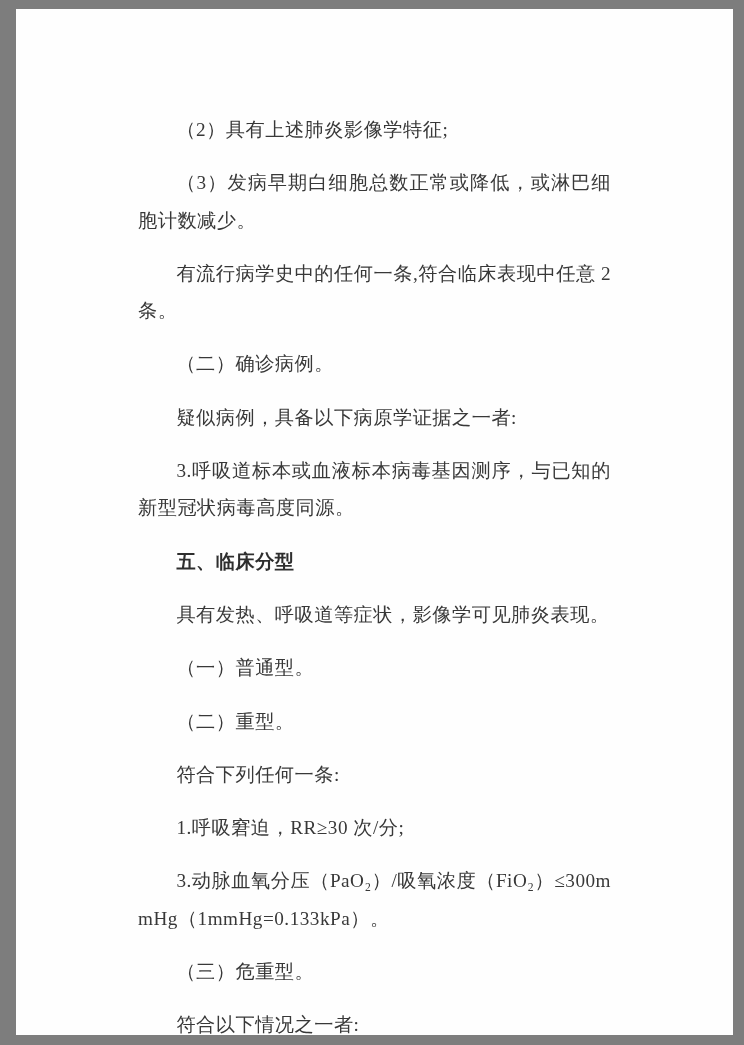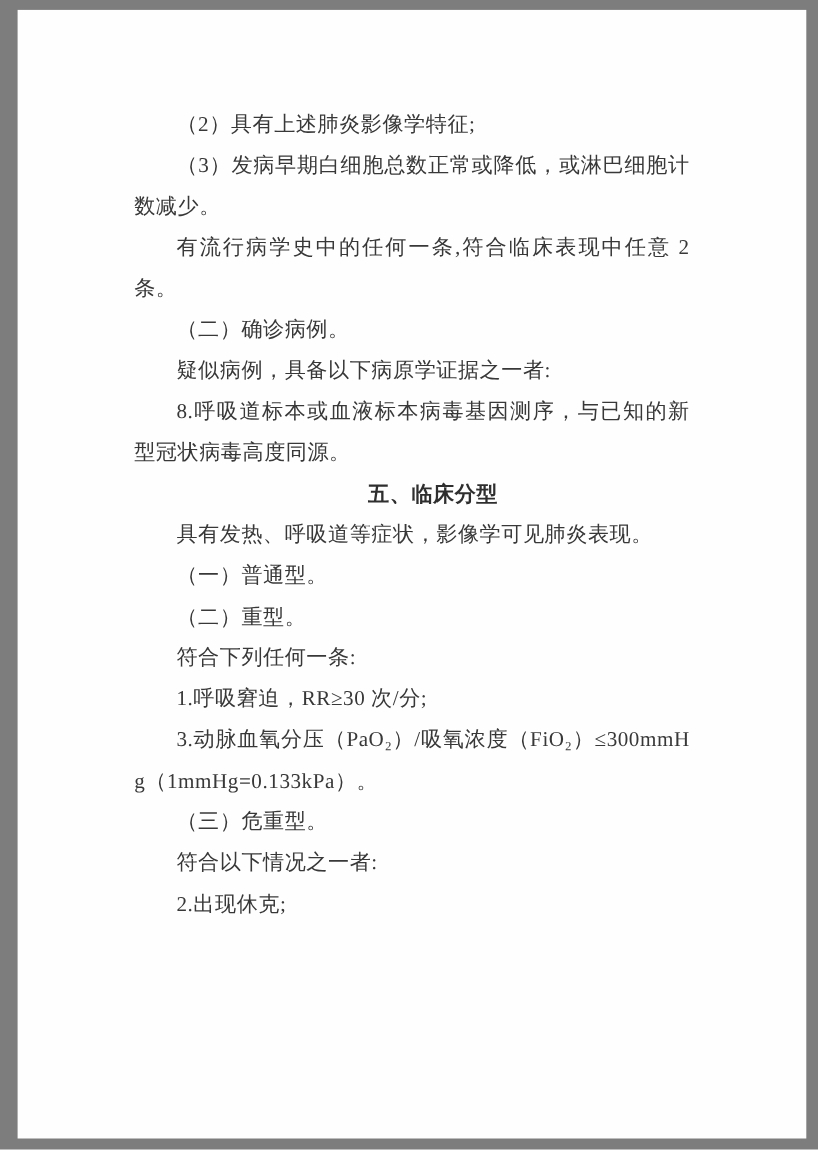--- a/index.html
+++ b/index.html
@@ -22,47 +22,47 @@
     height: 1026px;
     background: #fefefe;
   }
   .content {
     position: absolute;
     left: 106px;
     top: 86px;
     width: 505px;
   }
   .para {
-    margin: 0;
+    margin: 16px;
     font-size: 19.2px;
     line-height: 37.3px;
     color: #383838;
     text-indent: 2em;
     text-align: justify;
     letter-spacing: 0.5px;
     word-break: break-all;
   }
   .para.heading {
     font-family: "Liberation Sans", "DejaVu Sans", sans-serif;
     font-weight: 700;
     color: #2e2e2e;
-    text-align: center;
+    text-align: left;
   }
 </style>
 </head>
 <body>
 
 <div class="paper">
   <div class="content">
     <p class="para">（2）具有上述肺炎影像学特征;</p>
     <p class="para">（3）发病早期白细胞总数正常或降低，或淋巴细胞计数减少。</p>
     <p class="para">有流行病学史中的任何一条,符合临床表现中任意 2 条。</p>
     <p class="para">（二）确诊病例。</p>
     <p class="para">疑似病例，具备以下病原学证据之一者:</p>
-    <p class="para">8.呼吸道标本或血液标本病毒基因测序，与已知的新型冠状病毒高度同源。</p>
+    <p class="para">3.呼吸道标本或血液标本病毒基因测序，与已知的新型冠状病毒高度同源。</p>
     <p class="para heading">五、临床分型</p>
     <p class="para">具有发热、呼吸道等症状，影像学可见肺炎表现。</p>
     <p class="para">（一）普通型。</p>
     <p class="para">（二）重型。</p>
     <p class="para">符合下列任何一条:</p>
     <p class="para">1.呼吸窘迫，RR≥30 次/分;</p>
     <p class="para">3.动脉血氧分压（PaO₂）/吸氧浓度（FiO₂）≤300mmHg（1mmHg=0.133kPa）。</p>
     <p class="para">（三）危重型。</p>
     <p class="para">符合以下情况之一者:</p>
     <p class="para">2.出现休克;</p>

